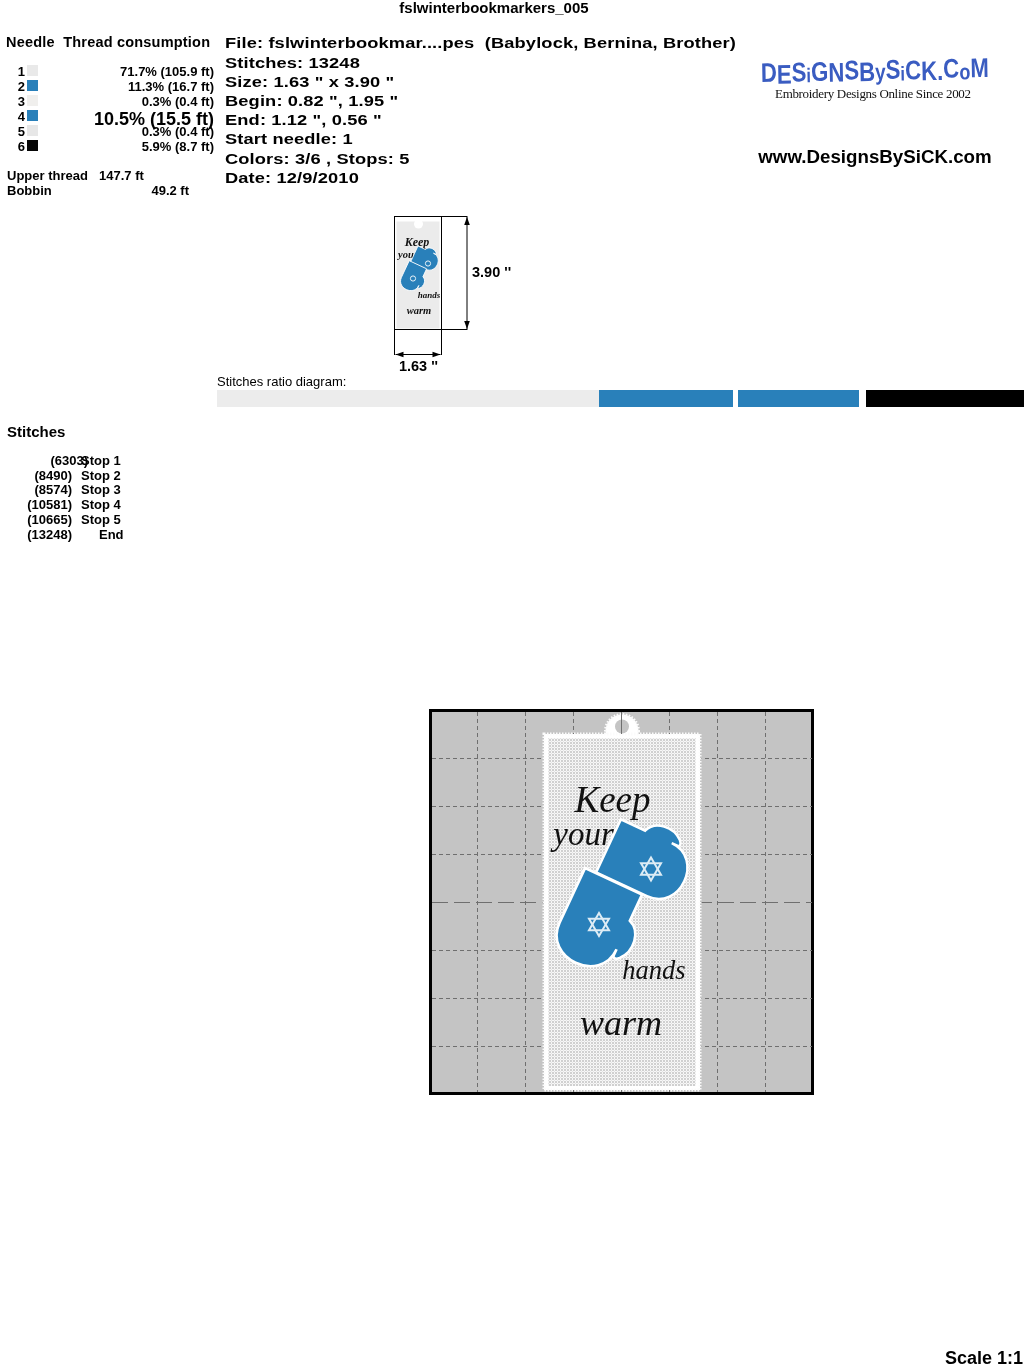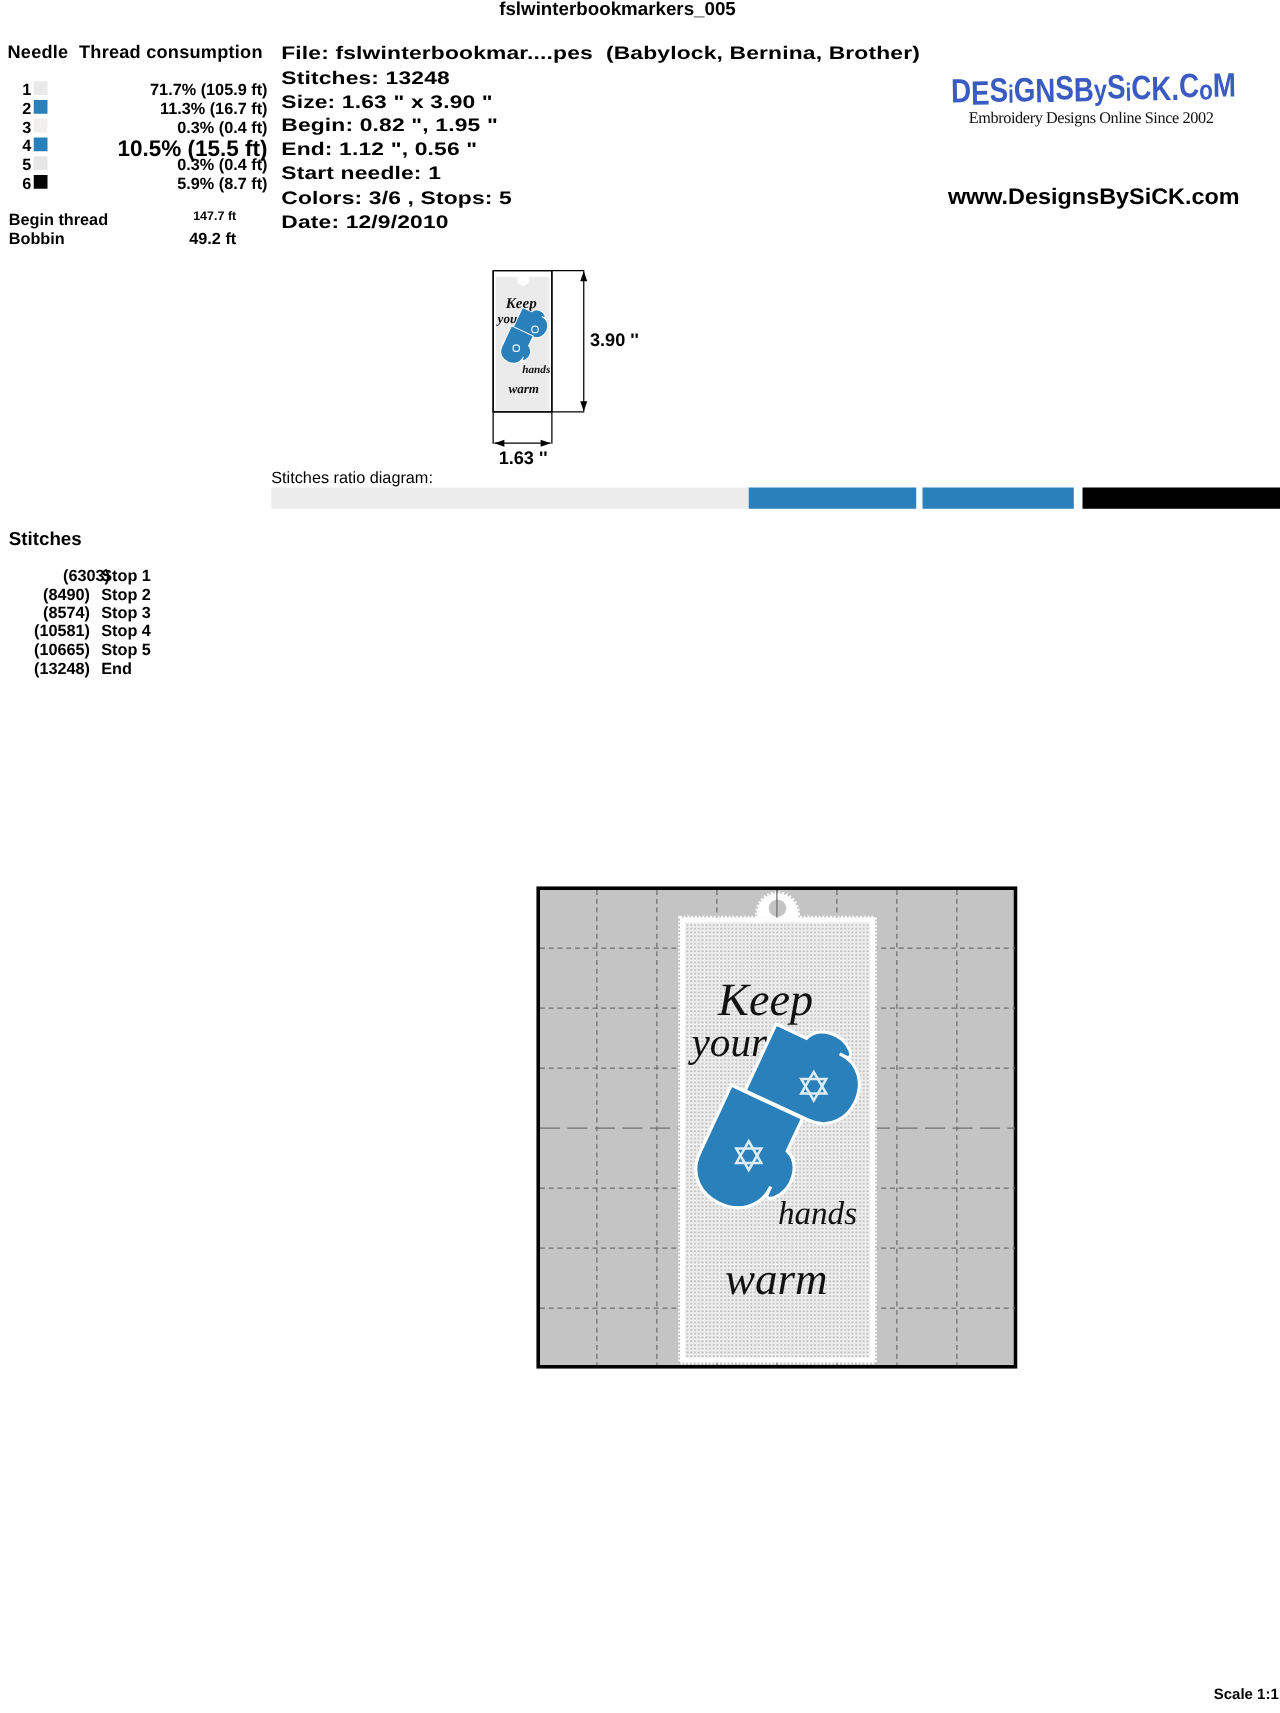--- a/index.html
+++ b/index.html
@@ -31,22 +31,22 @@
 <div class="abs b" style="left:64px;top:108.5px;width:150px;text-align:right;font-size:18px;">10.5% (15.5 ft)</div>
 
 <div class="abs b" style="left:10px;top:123.5px;width:15px;text-align:right;font-size:13px;">5</div>
 <div class="abs" style="left:27px;top:125.0px;width:11px;height:11px;background:#e7e7e7;"></div>
 <div class="abs b" style="left:64px;top:123.5px;width:150px;text-align:right;font-size:13px;">0.3% (0.4 ft)</div>
 
 <div class="abs b" style="left:10px;top:138.5px;width:15px;text-align:right;font-size:13px;">6</div>
 <div class="abs" style="left:27px;top:140.0px;width:11px;height:11px;background:#060606;"></div>
 <div class="abs b" style="left:64px;top:138.5px;width:150px;text-align:right;font-size:13px;">5.9% (8.7 ft)</div>
 
-<div class="abs b" style="left:7px;top:168px;font-size:13px;">Begin thread</div>
-<div class="abs b" style="left:89px;top:168px;width:100px;text-align:right;font-size:10px;">147.7 ft</div>
+<div class="abs b" style="left:7px;top:168px;font-size:13px;">Upper thread</div>
+<div class="abs b" style="left:99px;top:168px;width:100px;font-size:13px;">147.7 ft</div>
 
 <div class="abs b" style="left:7px;top:182.5px;font-size:13px;">Bobbin</div>
 <div class="abs b" style="left:89px;top:182.5px;width:100px;text-align:right;font-size:13px;">49.2 ft</div>
 
 <div class="abs b" style="left:225px;top:34.4px;font-size:14.5px;line-height:19.2px;white-space:pre;letter-spacing:0.1px;transform:scaleX(1.26);transform-origin:0 0;">File: fslwinterbookmar....pes  (Babylock, Bernina, Brother)
 Stitches: 13248
 Size: 1.63 " x 3.90 "
 Begin: 0.82 ", 1.95 "
 End: 1.12 ", 0.56 "
 Start needle: 1
@@ -134,21 +134,21 @@
 <div class="abs b" style="left:0px;top:482.4px;width:72px;text-align:right;font-size:13px;">(8574)</div>
 <div class="abs b" style="left:81px;top:482.4px;font-size:13px;">Stop 3</div>
 
 <div class="abs b" style="left:0px;top:497.1px;width:72px;text-align:right;font-size:13px;">(10581)</div>
 <div class="abs b" style="left:81px;top:497.1px;font-size:13px;">Stop 4</div>
 
 <div class="abs b" style="left:0px;top:511.8px;width:72px;text-align:right;font-size:13px;">(10665)</div>
 <div class="abs b" style="left:81px;top:511.8px;font-size:13px;">Stop 5</div>
 
 <div class="abs b" style="left:0px;top:526.5px;width:72px;text-align:right;font-size:13px;">(13248)</div>
-<div class="abs b" style="left:81px;top:526.5px;font-size:13px;">End</div>
+<div class="abs b" style="left:99px;top:526.5px;font-size:13px;">End</div>
 
 <svg class="abs" style="left:429px;top:709px;" width="385" height="386" viewBox="0 0 385 386">
   <defs>
 
     <pattern id="lace" width="3" height="3" patternUnits="userSpaceOnUse">
       <rect width="3" height="3" fill="#f7f7f7"></rect>
       <circle cx="1" cy="1" r="1" fill="#c4c4c4"></circle>
       <rect x="2" y="2" width="1" height="1" fill="#e4e4e4"></rect>
     </pattern>
 
@@ -205,13 +205,13 @@
 
   <use href="#star" transform="translate(222,160)"></use>
 
   <use href="#star" transform="translate(170,215.5)"></use>
 
   <text x="225" y="270" text-anchor="middle" font-family="Liberation Serif,serif" font-style="italic" font-size="26.5" fill="#111111">hands</text>
 
   <text x="192" y="326" text-anchor="middle" font-family="Liberation Serif,serif" font-style="italic" font-size="36" fill="#111111">warm</text>
 </svg>
 
-<div class="abs b" style="left:883px;top:1348px;width:140px;text-align:right;font-size:12px;">Scale 1:1</div>
+<div class="abs b" style="left:883px;top:1348px;width:140px;text-align:right;font-size:18px;">Scale 1:1</div>
 
 </body></html>

